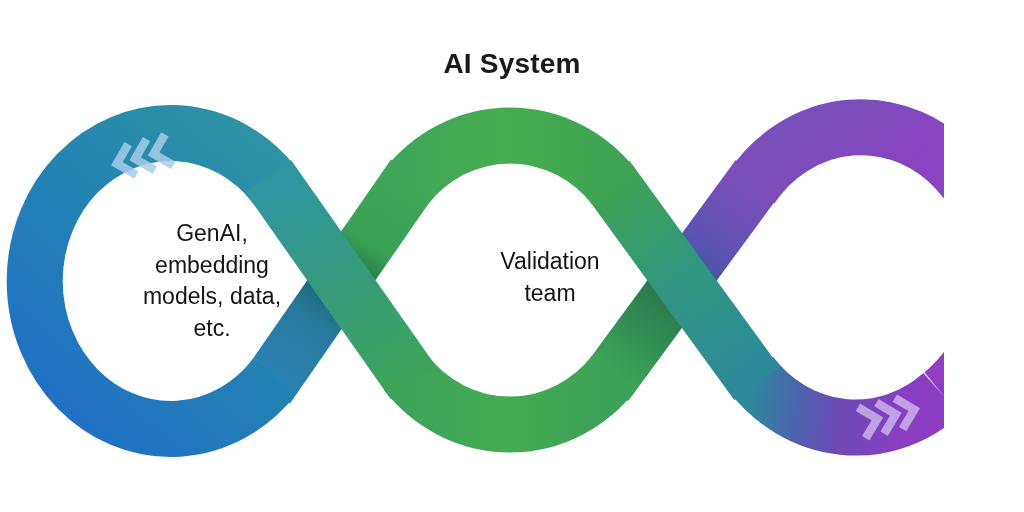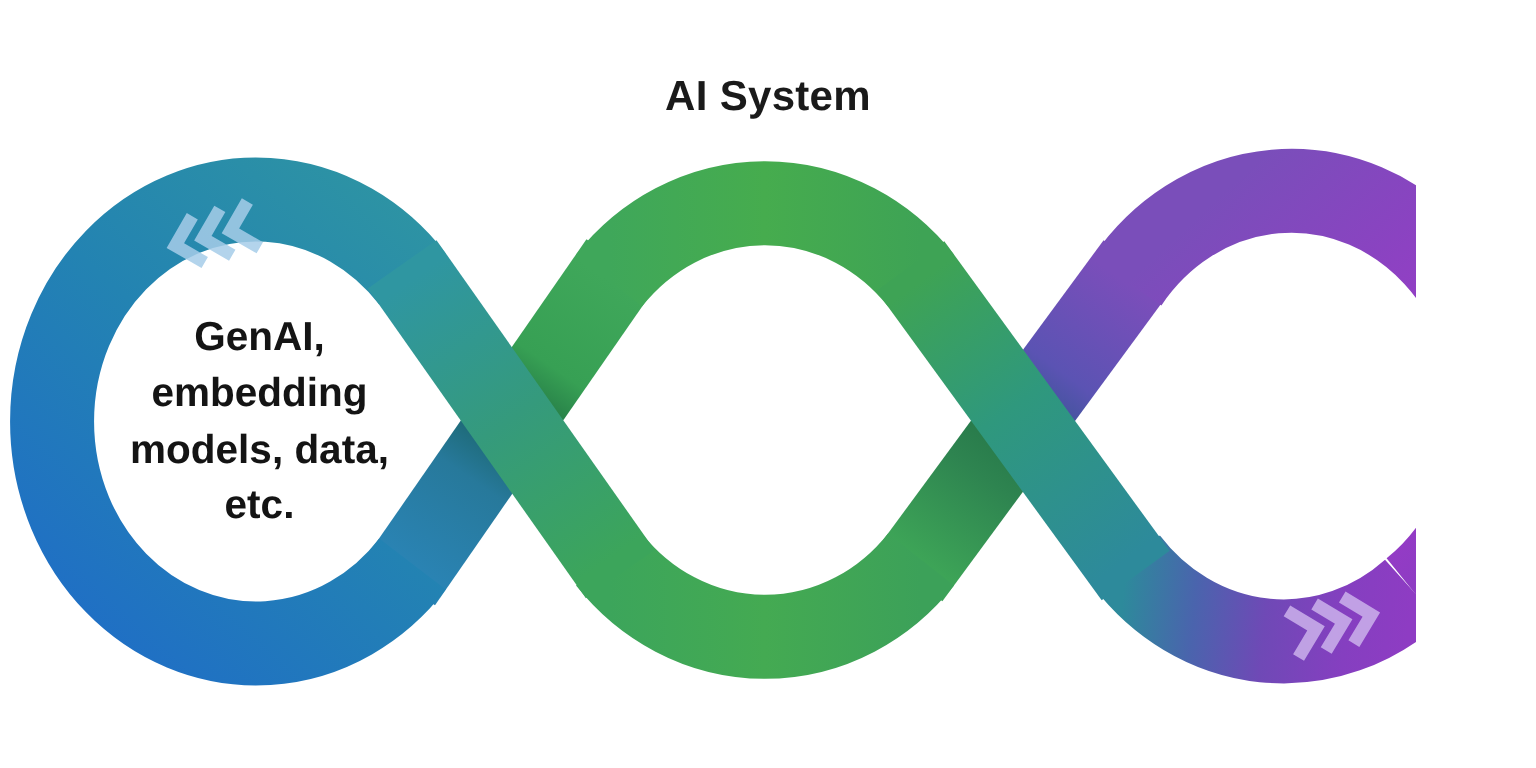--- a/index.html
+++ b/index.html
@@ -25,25 +25,26 @@
     font-size: 28px;
     font-weight: 700;
     color: #1a1a1a;
     letter-spacing: 0.2px;
     white-space: nowrap;
   }
   .loop-label {
     position: absolute;
     transform: translate(-50%, -50%);
     text-align: center;
-    font-weight: 700;
-    font-size: 27px;
+    font-weight: 400;
+    font-size: 23px;
     line-height: 1.38;
     color: #141414;
     white-space: pre-line;
+    margin-left: 39px;
   }
   .label-left   { left: 173px; top: 281px; }
   .label-middle { left: 511px; top: 278px; }
   .label-right  { left: 856px; top: 281px; }
 </style>
 </head>
 <body>
 
 <div class="stage">
 
@@ -128,14 +129,16 @@
       <path d="M 10,-16 L 26,0 L 10,16" stroke="#ccb2ec" stroke-width="8.5" fill="none" stroke-linejoin="miter"></path>
     </g>
   </svg>
 
   <div class="diagram-title">AI System</div>
 
   <div class="loop-label label-left">GenAI,
 embedding
 models, data,
 etc.</div>
+  <div class="loop-label label-middle">Validation
+team</div>
 
 </div>
 
 </body></html>

